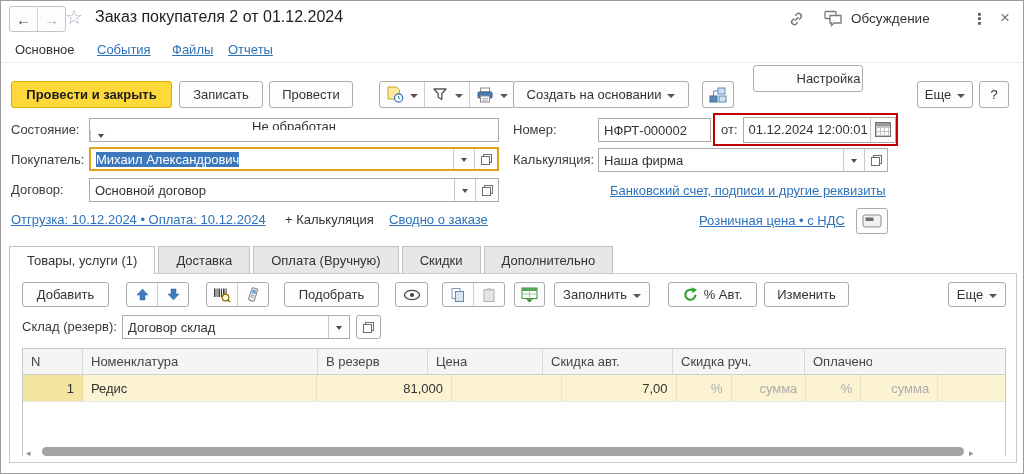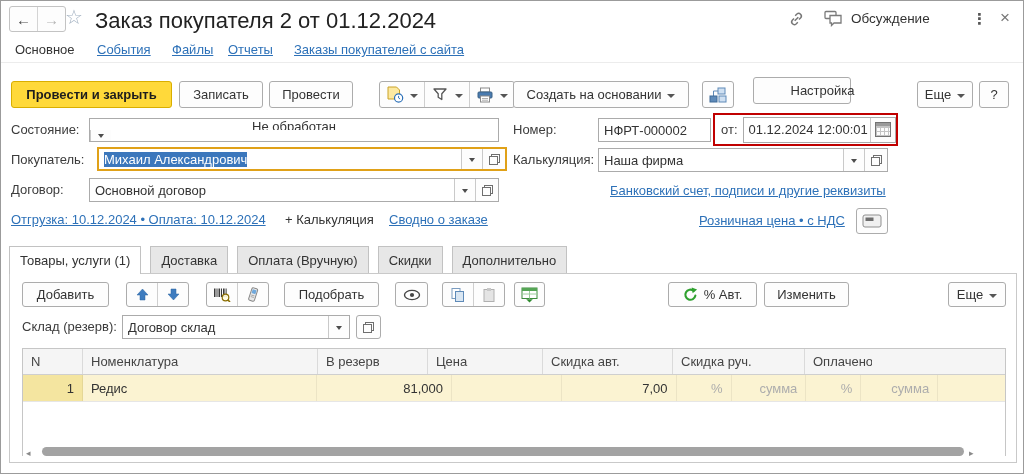--- a/index.html
+++ b/index.html
@@ -8,21 +8,21 @@
     border:1px solid #9b9b9b;background:#fff;
     font-family:"Liberation Sans","DejaVu Sans",sans-serif;
     font-size:13px;color:#333;overflow:hidden;
   }
   .abs{position:absolute;box-sizing:border-box;}
   
   .histgrp{left:8px;top:5px;height:26px;display:flex;border:1px solid #c3c3c3;border-radius:3px;background:#fdfdfd;overflow:hidden;}
   .histbtn{width:27px;display:flex;align-items:center;justify-content:center;font-size:15px;color:#4a4a4a;}
   .histbtn+.histbtn{border-left:1px solid #d4d4d4;color:#b4b4b4;}
   .star{left:64px;top:6px;font-size:20px;color:#a4b2c2;line-height:20px;}
-  .wtitle{left:94px;top:7px;font-size:22px;color:#222;white-space:nowrap;text-align:center;}
+  .wtitle{left:94px;top:7px;font-size:16px;color:#222;white-space:nowrap;text-align:center;}
   .tb-ico{display:flex;align-items:center;justify-content:center;}
   .disc-lbl{font-size:13.5px;color:#333;margin-left:7px;}
   .dots{font-size:15px;color:#555;font-weight:bold;}
   .closex{font-size:17px;color:#777;}
   
   .navrow{left:0;top:36px;width:100%;height:26px;border-bottom:1px solid #ececec;}
   .nav-active{position:absolute;top:5px;color:#333;}
   .nav-link{position:absolute;top:5px;color:#2d71b8;text-decoration:underline;cursor:pointer;white-space:nowrap;}
   
   .btn{height:27px;display:flex;align-items:center;justify-content:center;
@@ -48,22 +48,22 @@
   .calseg{width:24px;align-self:stretch;border-left:1px solid #c9c9c9;display:flex;align-items:center;justify-content:center;background:#fdfdfd;}
   .calicon{width:14px;height:13px;border:1px solid #737373;position:relative;background:
       linear-gradient(#9a9a9a,#9a9a9a) 0 0/14px 3px no-repeat,
       repeating-linear-gradient(90deg,#c4c4c4 0 1px,transparent 1px 4px) 0 5px/14px 8px,
       repeating-linear-gradient(#c4c4c4 0 1px,transparent 1px 4px) 0 4px/14px 9px;}
   .redbox{border:2px solid #c00000;display:flex;align-items:center;padding-left:6px;gap:5px;}
   .link{position:absolute;color:#2d71b8;text-decoration:underline;cursor:pointer;white-space:nowrap;}
   .plain{position:absolute;color:#333;white-space:nowrap;}
   
   .tabs{left:8px;top:246px;height:27px;display:flex;align-items:flex-end;}
-  .tab{height:26px;display:flex;align-items:center;padding:0 10px;background:#e7e7e7;
-       border:1px solid #c2c2c2;margin-right:9px;white-space:nowrap;color:#333;}
+  .tab{height:26px;display:flex;align-items:center;padding:0 17px;background:#e7e7e7;
+       border:1px solid #c2c2c2;margin-right:3px;white-space:nowrap;color:#333;}
   .tab.active{background:#fff;height:27px;border-bottom:none;position:relative;z-index:5;}
   .panel{left:8px;top:272px;width:1008px;height:190px;border:1px solid #c9c9c9;background:#fff;}
   
   .ghead{display:flex;height:25px;background:#f5f5f5;border-bottom:1px solid #cfcfcf;color:#454545;}
   .ghead .hc{display:flex;align-items:center;padding:0 8px;border-right:1px solid #dadada;overflow:hidden;white-space:nowrap;box-sizing:border-box;}
   .grow{display:flex;height:26px;background:#fbf3d2;border-bottom:1px solid #e6e6e6;}
   .grow .gc{display:flex;align-items:center;padding:0 8px;border-right:1px solid rgba(0,0,0,0.06);overflow:hidden;white-space:nowrap;box-sizing:border-box;}
   .num{justify-content:flex-end;}
   .ph{color:#adadad;}
   .ncell{background:#f4e5a0;}
@@ -104,21 +104,20 @@
     <span class="disc-lbl">Обсуждение</span>
   </div>
   <span class="abs dots" style="left:971px;top:9px;">⋮</span>
   <span class="abs closex" style="left:999px;top:7px;">×</span>
 
   <div class="abs navrow">
     <span class="nav-active" style="left:14px;">Основное</span>
     <a class="nav-link" style="left:96px;">События</a>
     <a class="nav-link" style="left:171px;">Файлы</a>
     <a class="nav-link" style="left:227px;">Отчеты</a>
-    <a class="nav-link" style="left:293px;">Заказы покупателей с сайта</a>
   </div>
 
   <div class="abs btn btn-yellow" style="left:10px;top:80px;width:161px;">
       <span>Провести и закрыть</span>
     </div>
   <div class="abs btn" style="left:178px;top:80px;width:84px;">
       <span>Записать</span>
     </div>
   <div class="abs btn" style="left:268px;top:80px;width:84px;">
       <span>Провести</span>
@@ -156,21 +155,21 @@
       <span class="caret"></span>
   </div>
   <div class="abs btn" style="left:701px;top:80px;width:32px;padding:0;">
     <svg width="18" height="16" viewBox="0 0 18 16">
       <path d="M4.5 9 V4 H12" stroke="#5e8ab8" fill="none"></path>
       <rect x="9" y="1" width="7" height="6" fill="#cfe0f2" stroke="#5e8ab8"></rect>
       <rect x="1" y="9" width="7" height="6" fill="#5e8ab8" stroke="#3e6a98"></rect>
       <rect x="10" y="9" width="7" height="6" fill="#cfe0f2" stroke="#5e8ab8"></rect>
     </svg>
   </div>
-  <div class="abs btn" style="left:752px;top:76px;width:98px;padding-left:44px;">
+  <div class="abs btn" style="left:752px;top:64px;width:110px;padding-left:44px;">
     <svg width="15" height="15" viewBox="0 0 14 14" style="margin-right:7px;">
       <circle cx="7" cy="7" r="3" fill="none" stroke="#8a8a8a" stroke-width="1.5"></circle>
       <g stroke="#8a8a8a" stroke-width="1.6">
         <line x1="7" y1="0.5" x2="7" y2="2.8"></line>
           <line x1="7" y1="11.2" x2="7" y2="13.5"></line>
         <line x1="0.5" y1="7" x2="2.8" y2="7"></line>
           <line x1="11.2" y1="7" x2="13.5" y2="7"></line>
         <line x1="2.4" y1="2.4" x2="4.1" y2="4.1"></line>
           <line x1="9.9" y1="9.9" x2="11.6" y2="11.6"></line>
         <line x1="9.9" y1="4.1" x2="11.6" y2="2.4"></line>
@@ -204,21 +203,21 @@
     <span style="color:#3c3c3c;">от:</span>
     <div class="field" style="width:151px;">
       <span class="fval">01.12.2024 12:00:01</span>
       <span class="calseg">
           <span class="calicon"></span>
         </span>
     </div>
   </div>
 
   <span class="lbl" style="left:10px;top:151px;">Покупатель:</span>
-  <div class="abs field focused" style="left:96px;top:146px;width:410px;">
+  <div class="abs field focused" style="left:88px;top:146px;width:410px;">
     <span class="fval"><span class="selection">Михаил Александрович</span></span>
     <span class="fseg">
         <i class="tri"></i>
       </span>
     <span class="fseg" style="width:22px;">
         <span class="openicon"></span>
       </span>
   </div>
 
   <span class="lbl" style="left:512px;top:151px;">Калькуляция:</span>
@@ -339,20 +338,24 @@
     <div class="abs btn grp2" style="left:504px;top:8px;width:31px;padding:0;">
       <svg width="17" height="16" viewBox="0 0 17 16">
         <rect x="1" y="1" width="15" height="10.5" fill="#fff" stroke="#3c8c3c"></rect>
         <rect x="1" y="1" width="15" height="3" fill="#55a555"></rect>
         <line x1="1" y1="7" x2="16" y2="7" stroke="#9ccc9c"></line>
         <line x1="8.5" y1="4" x2="8.5" y2="11.5" stroke="#9ccc9c"></line>
         <polygon points="8.5,15.5 5.2,12.2 11.8,12.2" fill="#2e8b2e"></polygon>
       </svg>
     </div>
 
+    <div class="abs btn grp2" style="left:544px;top:8px;width:96px;">
+      <span>Заполнить</span>
+        <span class="caret"></span>
+    </div>
 
     <div class="abs btn grp2" style="left:658px;top:8px;width:89px;">
       <svg width="15" height="15" viewBox="0 0 16 16" style="margin-right:6px;">
         <path d="M13.2 9.2 A5.4 5.4 0 1 1 11.3 4" fill="none" stroke="#2fa12f" stroke-width="2.3" stroke-linecap="round"></path>
         <polygon points="9.3,0.4 15,2.6 10.3,6.7" fill="#2fa12f"></polygon>
       </svg>
       <span>% Авт.</span>
     </div>
 
     <div class="abs btn grp2" style="left:754px;top:8px;width:85px;">

